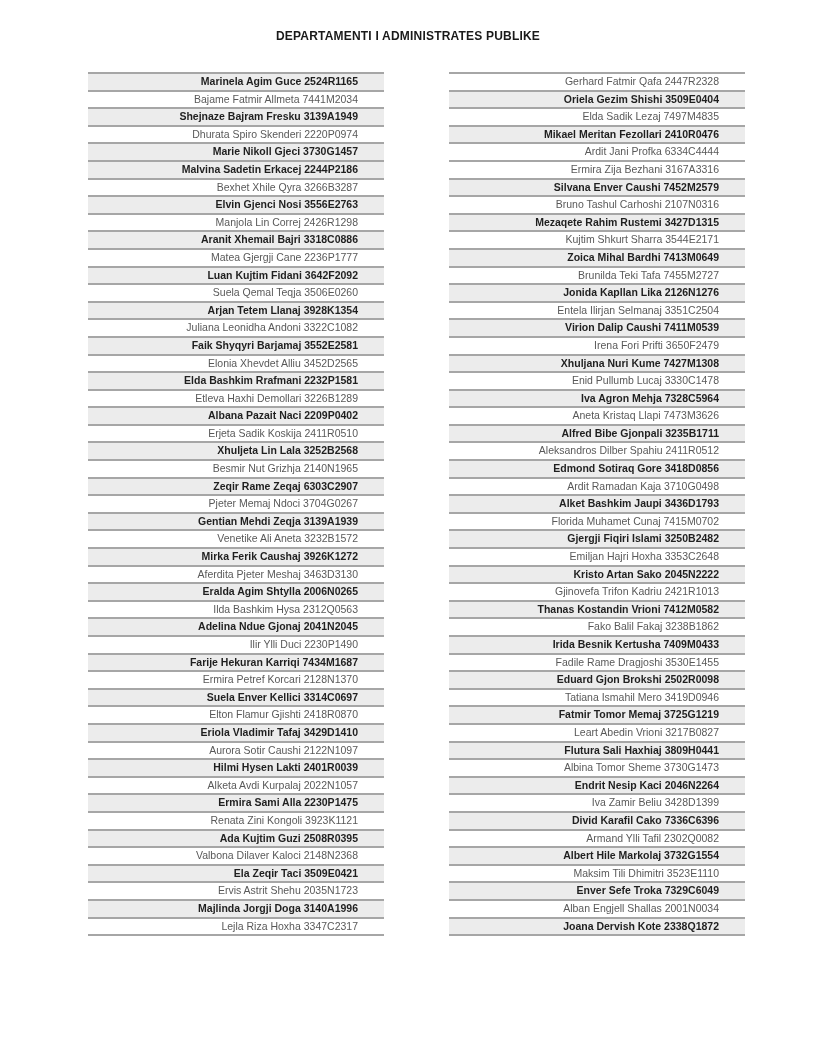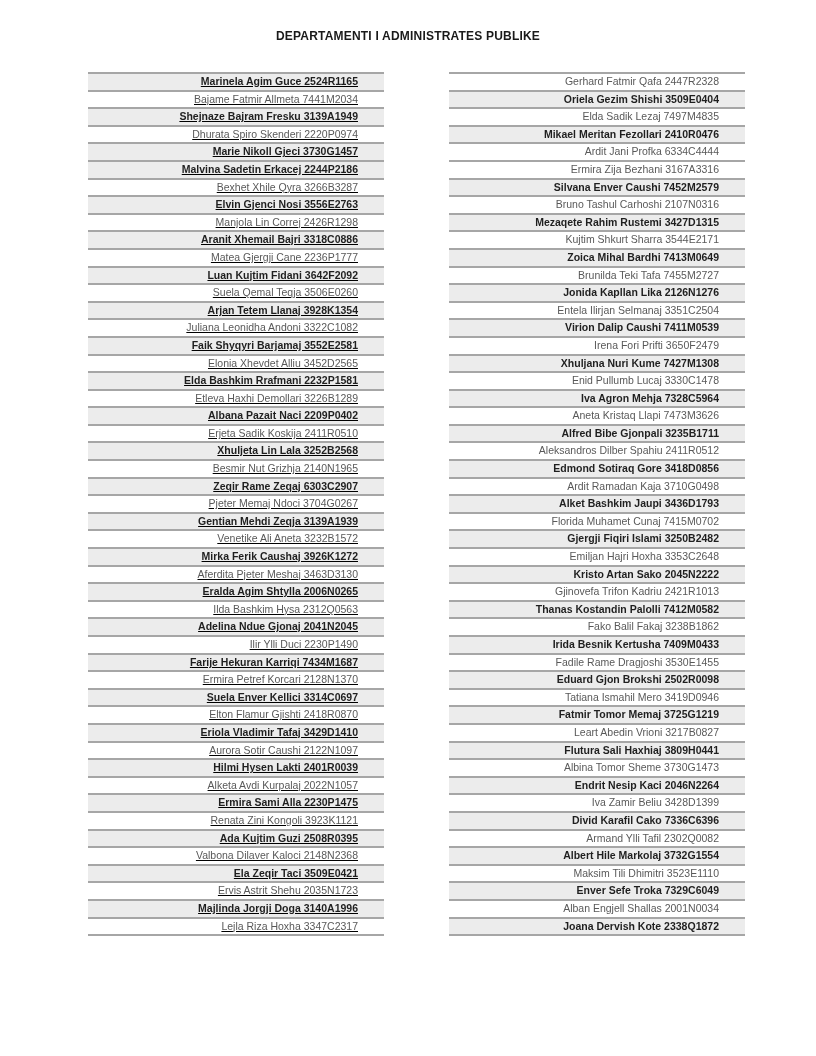--- a/index.html
+++ b/index.html
@@ -13,21 +13,21 @@
     position:relative;width:816px;height:940px;background:#ffffff;
     font-family:"Liberation Sans", sans-serif;overflow:hidden;
   }
   .doc-title{
     position:absolute;top:29px;left:0;width:816px;text-align:center;
     font-size:12px;font-weight:700;color:#1a1a1a;letter-spacing:0.2px;
   }
   .col{
     position:absolute;top:72px;width:296px;border-top:2px solid var(--row-border);
   }
-  .col-left{left:88px;text-decoration:underline;}
+  .col-left{left:88px;}
   .col-right{left:449px;}
   .row{
     box-sizing:border-box;height:17.6px;line-height:15.2px;
     border-bottom:2px solid var(--row-border);
     text-align:right;padding-right:26px;
     font-size:10.5px;color:var(--text-regular);background:#ffffff;
     white-space:nowrap;overflow:hidden;
   }
   .row.hl{
     background:var(--hl-bg);font-weight:700;color:var(--text-strong);
@@ -120,21 +120,21 @@
       <div class="row hl">Alfred Bibe Gjonpali 3235B1711</div>
       <div class="row">Aleksandros Dilber Spahiu 2411R0512</div>
       <div class="row hl">Edmond Sotiraq Gore 3418D0856</div>
       <div class="row">Ardit Ramadan Kaja 3710G0498</div>
       <div class="row hl">Alket Bashkim Jaupi 3436D1793</div>
       <div class="row">Florida Muhamet Cunaj 7415M0702</div>
       <div class="row hl">Gjergji Fiqiri Islami 3250B2482</div>
       <div class="row">Emiljan Hajri Hoxha 3353C2648</div>
       <div class="row hl">Kristo Artan Sako 2045N2222</div>
       <div class="row">Gjinovefa Trifon Kadriu 2421R1013</div>
-      <div class="row hl">Thanas Kostandin Palolli 7412M0582</div>
+      <div class="row hl">Thanas Kostandin Vrioni 7412M0582</div>
       <div class="row">Fako Balil Fakaj 3238B1862</div>
       <div class="row hl">Irida Besnik Kertusha 7409M0433</div>
       <div class="row">Fadile Rame Dragjoshi 3530E1455</div>
       <div class="row hl">Eduard Gjon Brokshi 2502R0098</div>
       <div class="row">Tatiana Ismahil Mero 3419D0946</div>
       <div class="row hl">Fatmir Tomor Memaj 3725G1219</div>
       <div class="row">Leart Abedin Vrioni 3217B0827</div>
       <div class="row hl">Flutura Sali Haxhiaj 3809H0441</div>
       <div class="row">Albina Tomor Sheme 3730G1473</div>
       <div class="row hl">Endrit Nesip Kaci 2046N2264</div>

